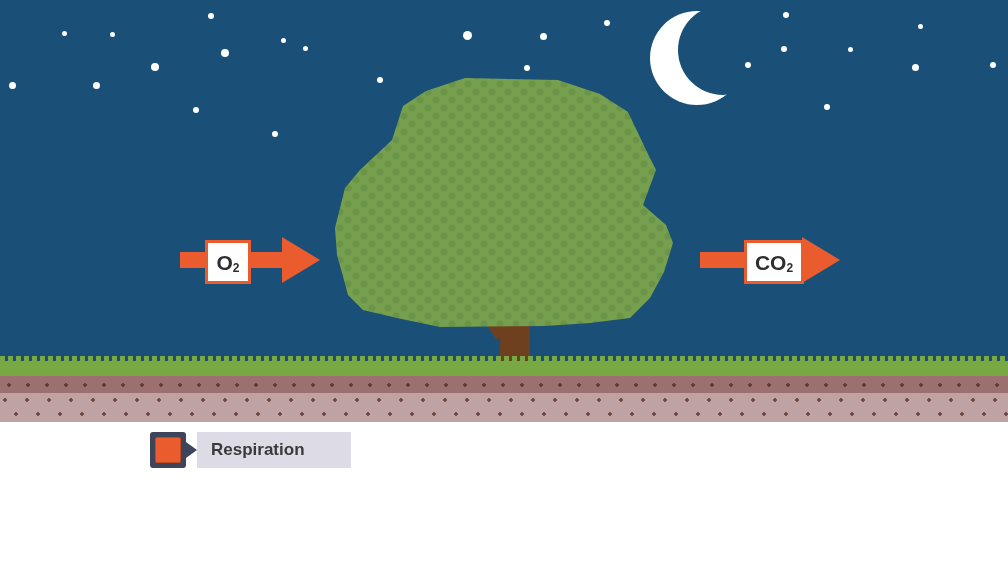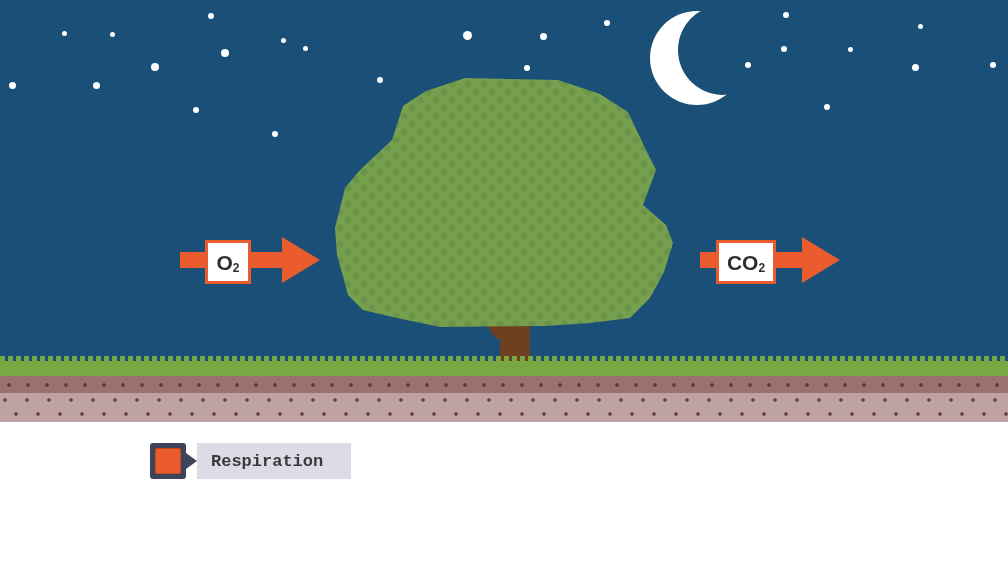--- a/index.html
+++ b/index.html
@@ -52,24 +52,24 @@
     border-left:38px solid var(--arrow-orange);}
   .chem-box{position:absolute;top:240px;height:44px;background:#ffffff;
     border:3px solid var(--arrow-orange);display:flex;align-items:center;justify-content:center;
     font-weight:bold;font-size:21px;color:var(--text-dark);line-height:1;}
   .chem-box .sub{font-size:12px;font-weight:bold;align-self:flex-end;margin-bottom:7px;}
   .o2-shaft{left:180px;width:104px;}
   .o2-head{left:282px;}
   .o2-box{left:205px;width:46px;}
   .co2-shaft{left:700px;width:104px;}
   .co2-head{left:802px;}
-  .co2-box{left:716px;width:60px;}
+  .co2-box{left:744px;width:60px;}
 
   
-  .legend{position:absolute;left:150px;top:443px;height:36px;display:flex;align-items:center;font-family:Liberation Mono, monospace;}
+  .legend{position:absolute;left:150px;top:432px;height:36px;display:flex;align-items:center;}
   .legend-icon{position:relative;width:36px;height:36px;background:var(--legend-icon-bg);border-radius:3px;}
   .legend-icon-inner{position:absolute;left:5px;top:5px;width:26px;height:26px;
     background:var(--arrow-orange);border-radius:2px;border:1px solid #c44a22;}
   .legend-pointer{width:0;height:0;border-top:8px solid transparent;border-bottom:8px solid transparent;
     border-left:11px solid var(--legend-icon-bg);}
   .legend-label{height:36px;width:154px;background:var(--legend-label-bg);
     display:flex;align-items:center;padding-left:14px;
     font-weight:bold;font-size:17px;color:#3a3a3a;}
 </style>
 </head>

